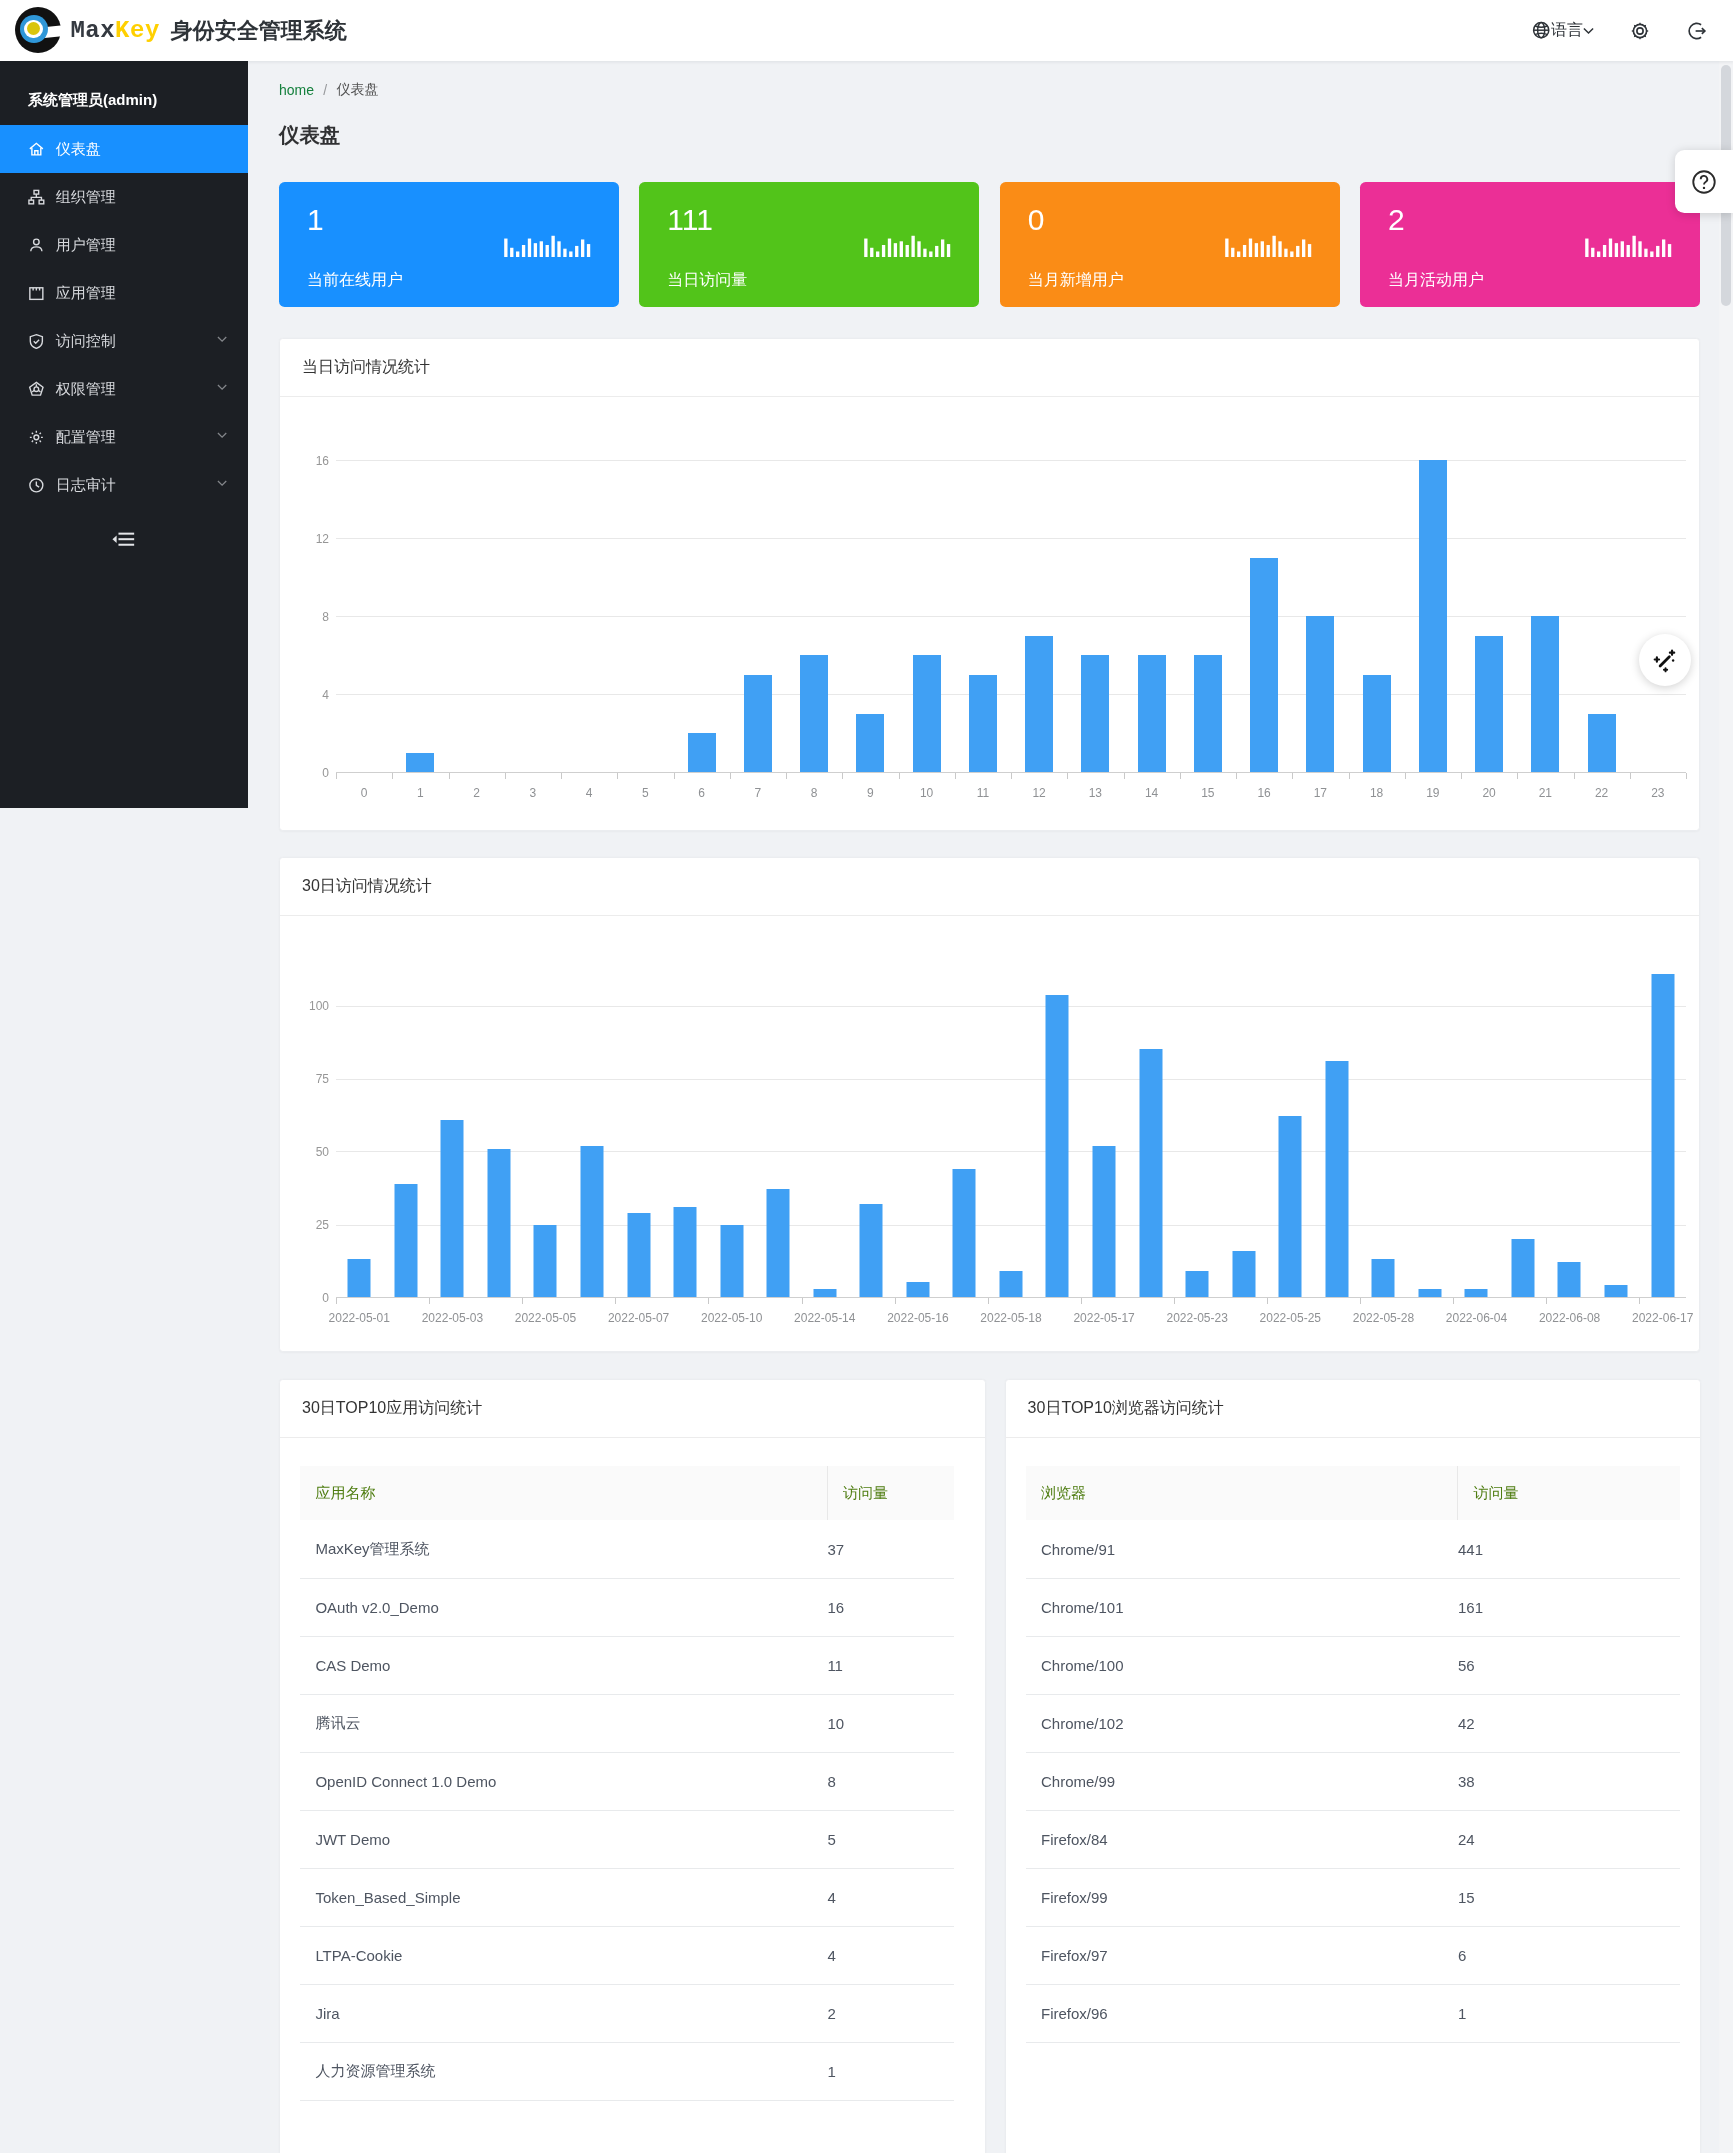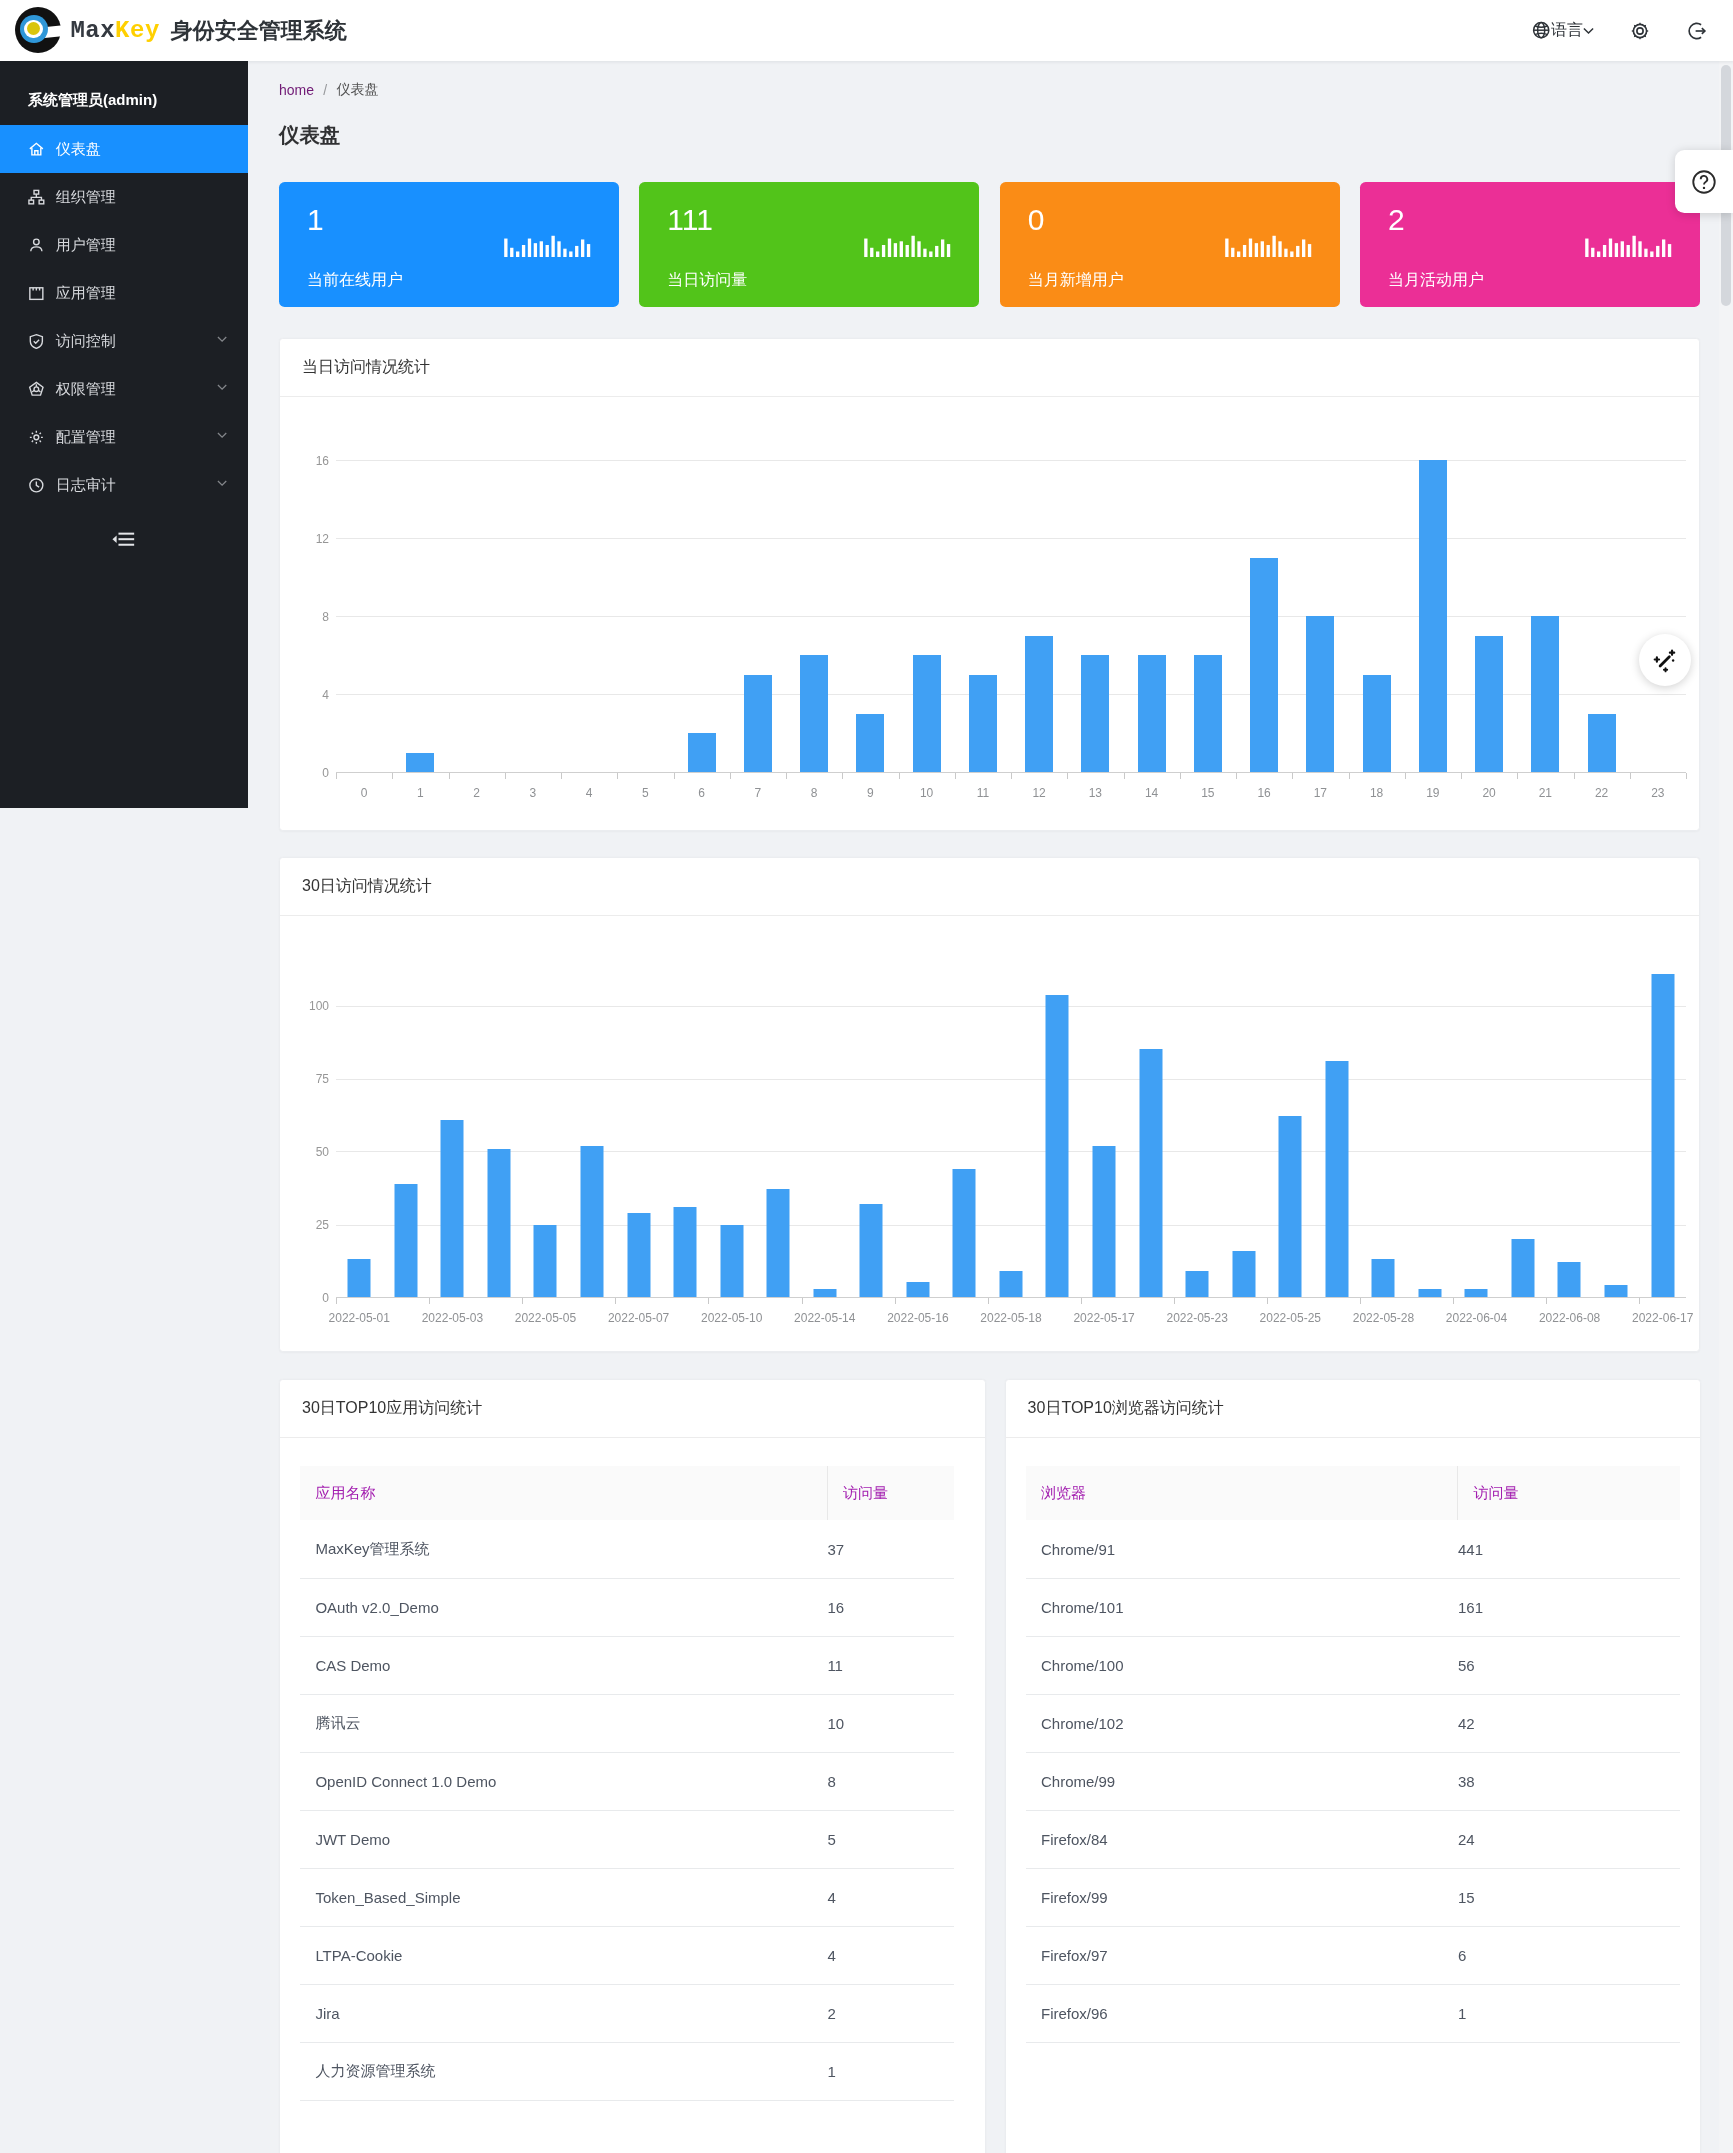--- a/index.html
+++ b/index.html
@@ -29,21 +29,21 @@
   .menu-item { position:relative; height:48px; display:flex; align-items:center; padding-left:28px;
     color:#d7d9dd; font-size:15px; cursor:pointer; }
   .menu-item.active { background:#1890ff; color:#fff; }
   .menu-item .mi-icon { width:16.7px; height:16.7px; margin-right:11px; display:flex; }
   .menu-item .chev { position:absolute; right:20.4px; top:18.6px; opacity:.55; }
   .collapse-row { margin-top:20.4px; display:flex; justify-content:center; color:#e3e5e8; cursor:pointer; }
 
   
   .main { margin-left:248px; padding:0 34px 0 31px; }
   .breadcrumb { padding-top:20.4px; font-size:14px; color:#97999c; display:flex; gap:9.3px; align-items:center; }
-  .breadcrumb .bc-home { color:#701a75; cursor:pointer; }
+  .breadcrumb .bc-home { color:#15803d; cursor:pointer; }
   .breadcrumb .bc-cur { color:#515151; }
   .page-title { margin-top:22px; font-size:20.4px; font-weight:600; color:#303133; }
 
   
   .cards { margin-top:33px; display:grid; grid-template-columns:repeat(4,1fr); gap:20.4px; }
   .stat-card { height:125px; border-radius:5.6px; color:#fff; position:relative; padding:16.7px 28px; }
   .stat-card .num { font-size:30px; font-weight:400; margin-top:3.7px; }
   .stat-card .lbl { position:absolute; left:28px; bottom:16.7px; font-size:16px; }
   .stat-card .mini { position:absolute; right:26px; top:50%; transform:translateY(-50%); }
 
@@ -65,21 +65,21 @@
   .tick { position:absolute; top:0; width:0.9px; height:5.6px; background:#c9c9c9; }
   .xlabels { position:relative; height:18.6px; margin-top:7.4px; }
   .xlab { position:absolute; transform:translateX(-50%); font-size:12px; color:#8f9194; white-space:nowrap; }
 
   
   .tables-row { margin-top:27px; display:grid; grid-template-columns:707px 696px; gap:18.6px; }
   .table-panel { height:835px; }
   .tbl-wrap { padding:28px 20.4px 0 20.4px; }
   table { border-collapse:collapse; table-layout:fixed; }
   .tables-row table { width:654px; }
-  thead td { background:#fafafa; height:54px; font-size:15px; color:#a21caf; padding-left:15px; }
+  thead td { background:#fafafa; height:54px; font-size:15px; color:#4d7c0f; padding-left:15px; }
   thead td.val-col { border-left:0.9px solid #e8e8e8; }
   tbody td { height:58px; font-size:15px; color:#4e5561; border-bottom:0.9px solid #e8eaec; padding-left:15px; }
   tbody td.val { padding-left:0; }
   .t-left .name-col { width:527px; } .t-right .name-col { width:432px; }
 
   
   .help-float { position:absolute; right:0; top:150px; width:58px; height:63px; background:#fff;
     border-radius:9.3px 0 0 9.3px; box-shadow:0 1.9px 9.3px rgba(0,0,0,.15); z-index:6;
     display:flex; align-items:center; padding-left:15px; cursor:pointer; }
   .wand-float { position:absolute; left:1639px; top:634px; width:52px; height:52px; border-radius:50%;

